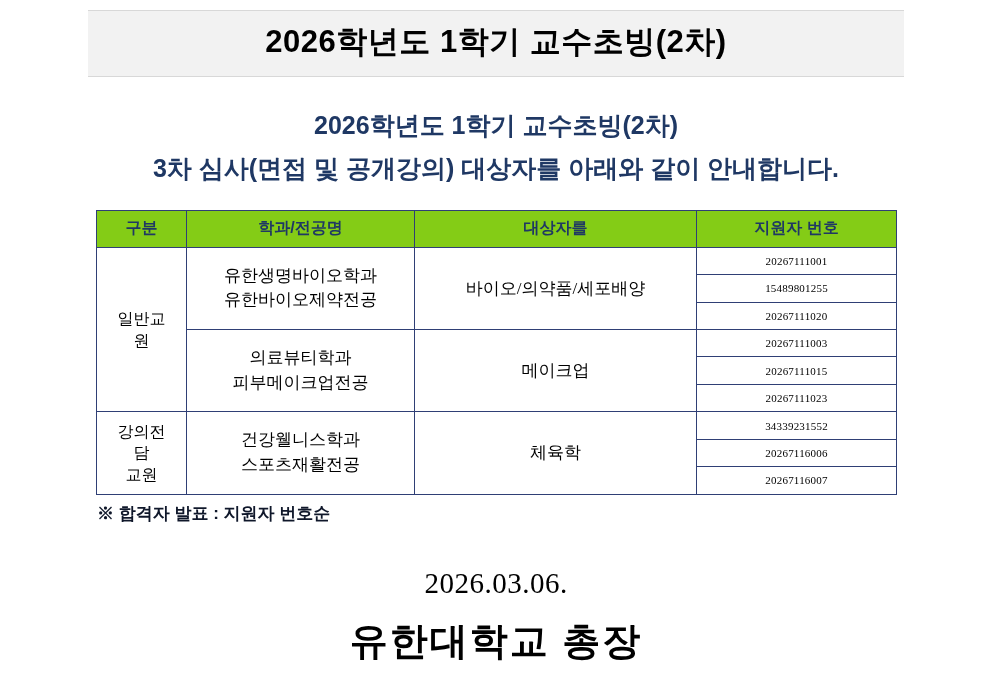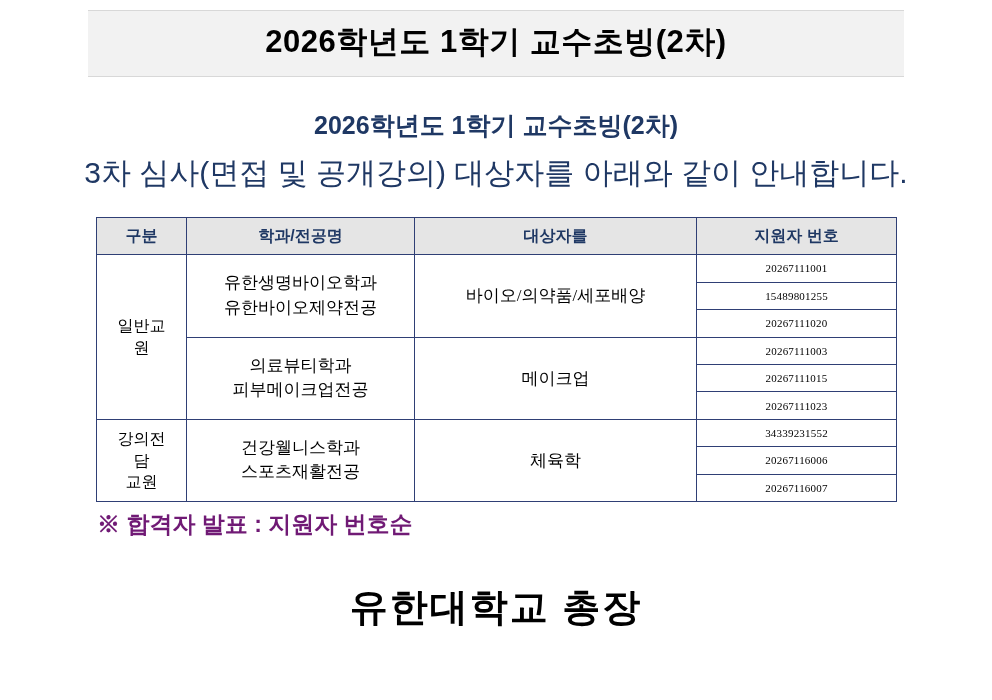--- a/index.html
+++ b/index.html
@@ -44,22 +44,22 @@
     margin-top: 30px;
     text-align: center;
     color: #1f3864;
   }
   .intro .l1 {
     font-size: 25px;
     font-weight: bold;
     line-height: 1.5;
   }
   .intro .l2 {
-    font-size: 30px;
-    font-weight: normal;
+    font-size: 25px;
+    font-weight: bold;
     line-height: 1.5;
     margin-top: 6px;
   }
 
   
   .table-wrap {
     margin: 22px auto 0 auto;
     width: 800px;
   }
   table.main {
@@ -70,21 +70,21 @@
   }
   table.main th,
   table.main td {
     border: 1px solid #2f3f75;
     text-align: center;
     vertical-align: middle;
     font-size: 17px;
     color: #000;
   }
   table.main thead th {
-    background: #e5e5e5;
+    background: #84cc16;
     color: #1f3864;
     font-weight: bold;
     font-family: "Liberation Sans", sans-serif;
     font-size: 16px;
     height: 30px;
     padding: 3px 0;
   }
   table.main td.group {
     font-family: "Liberation Sans", sans-serif;
     font-size: 16px;
@@ -108,23 +108,23 @@
   }
   col.c-group { width: 90px; }
   col.c-dept  { width: 228px; }
   col.c-field { width: 282px; }
   col.c-num   { width: 200px; }
 
   
   .note {
     width: 800px;
     margin: 7px auto 0 auto;
-    font-size: 23px;
-    font-weight: bold;
-    color: #701a75;
+    font-size: 17px;
+    font-weight: bold;
+    color: #0f172a;
     text-align: left;
     padding-left: 2px;
   }
 
   
   .footer {
     margin-top: 42px;
     text-align: center;
   }
   .footer .date {
@@ -222,16 +222,17 @@
         <tr>
           <td class="num">20267116007</td>
         </tr>
       </tbody>
     </table>
   </div>
 
   <div class="note">※ 합격자 발표 : 지원자 번호순</div>
 
   <div class="footer">
+    <div class="date">2026.03.06.</div>
     <div class="signer">유한대학교 총장</div>
   </div>
 
 </div>
 
 </body></html>

